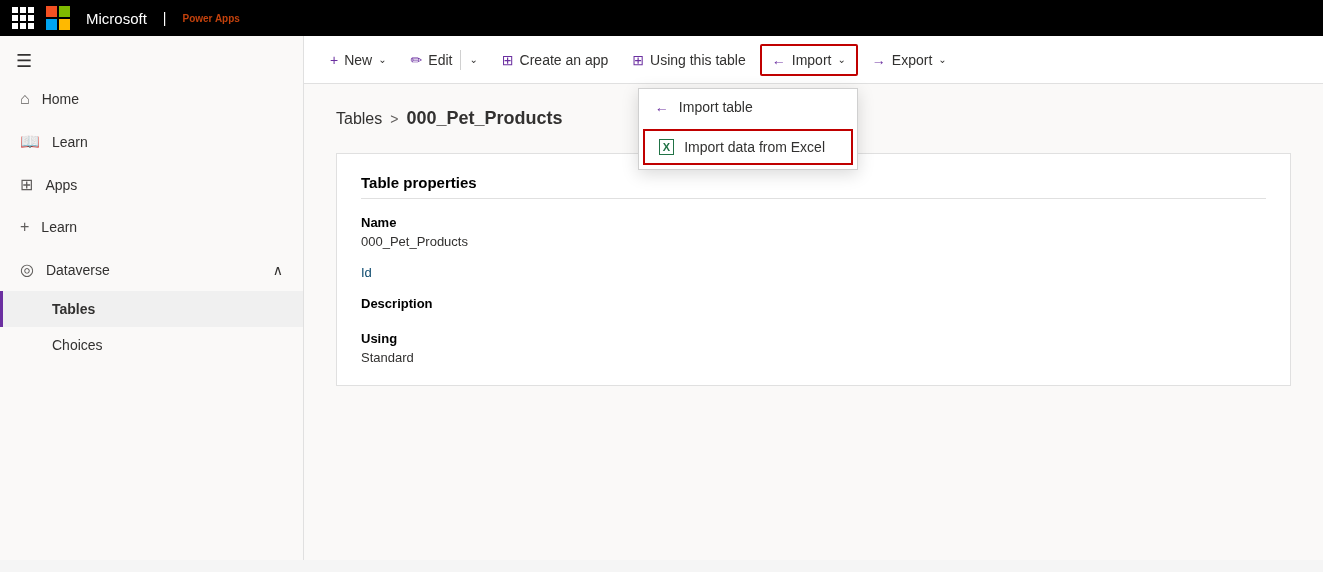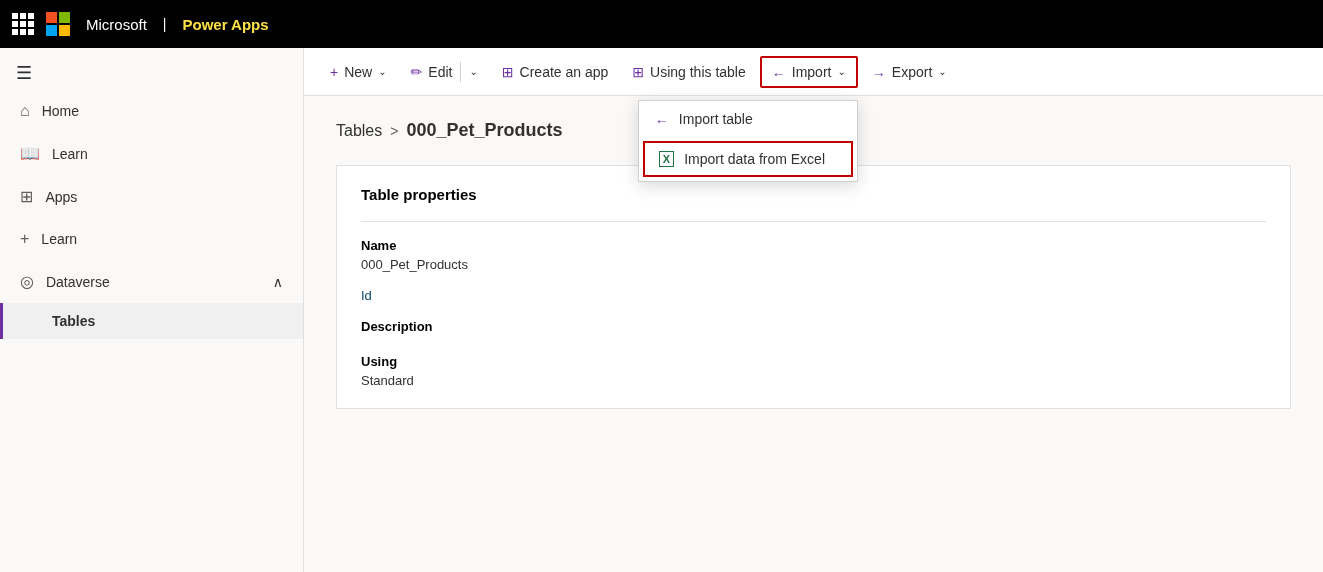--- a/index.html
+++ b/index.html
@@ -2,21 +2,21 @@
 <html><head>
   <meta charset="utf-8">
   <style>
     * { box-sizing: border-box; margin: 0; padding: 0; }
     body { font-family: 'Segoe UI', sans-serif; font-size: 14px; background: #f5f5f5; overflow: hidden; }
 
     
     .topbar {
       background: #000;
       color: #fff;
-      height: 48px;
+      height: 36px;
       display: flex;
       align-items: center;
       padding: 4px 12px;
       gap: 12px;
     }
     .topbar-waffle {
       display: grid;
       grid-template-columns: repeat(3, 6px);
       grid-template-rows: repeat(3, 6px);
       gap: 2px;
@@ -32,21 +32,21 @@
       grid-template-columns: 1fr 1fr;
       grid-template-rows: 1fr 1fr;
       width: 24px; height: 24px;
       gap: 2px;
     }
     .ms-logo span:nth-child(1) { background: #f25022; }
     .ms-logo span:nth-child(2) { background: #7fba00; }
     .ms-logo span:nth-child(3) { background: #00a4ef; }
     .ms-logo span:nth-child(4) { background: #ffb900; }
     .topbar-brand { font-size: 15px; font-weight: 300; color: #fff; margin-left: 4px; }
-    .topbar-appname { font-size: 15px; font-weight: 600; color: #fde047; }
+    .topbar-appname { font-size: 10px; font-weight: 600; color: #c2410c; }
 
     
     .layout { display: flex; height: calc(100vh - 48px); }
 
     
     .sidebar {
       width: 304px;
       background: #faf9f8;
       border-right: 1px solid #e0e0e0;
       display: flex;
@@ -182,21 +182,21 @@
     }
     .breadcrumb-link { color: #323130; }
     .breadcrumb-separator { color: #605e5c; font-size: 14px; }
     .breadcrumb-current { font-weight: 700; font-size: 18px; }
 
     .table-properties {
       background: #fff;
       border: 1px solid #e0e0e0;
       padding: 20px 24px;
     }
-    .table-props-title { font-weight: 600; font-size: 15px; margin-bottom: 18px; }
+    .table-props-title { font-weight: 600; font-size: 15px; margin-bottom: 7px; }
     .props-divider { height: 1px; background: #e0e0e0; margin-bottom: 16px; }
     .props-grid {
       display: grid;
       grid-template-columns: 1fr;
       gap: 16px 24px;
     }
     .prop-label { font-weight: 600; font-size: 13px; margin-bottom: 4px; }
     .prop-value { font-size: 13px; color: #323130; }
     .prop-value.link { color: #0c4a6e; }
   </style>
@@ -252,20 +252,23 @@
       <div class="sidebar-expandable">
         <div class="sidebar-expandable-left">
           <span class="sidebar-icon">◎</span>
           <span>Dataverse</span>
         </div>
         <span>∧</span>
       </div>
       <div class="sidebar-sub-item active">
         <span>Tables</span>
       </div>
+      <div class="sidebar-sub-item">
+        <span>Choices</span>
+      </div>
     </nav>
   </div>
 
   <div class="main">
 
     <div class="toolbar">
       <button class="toolbar-btn">
         <span class="toolbar-btn-icon">+</span>
         <span>New</span>
         <span class="chevron">⌄</span>

